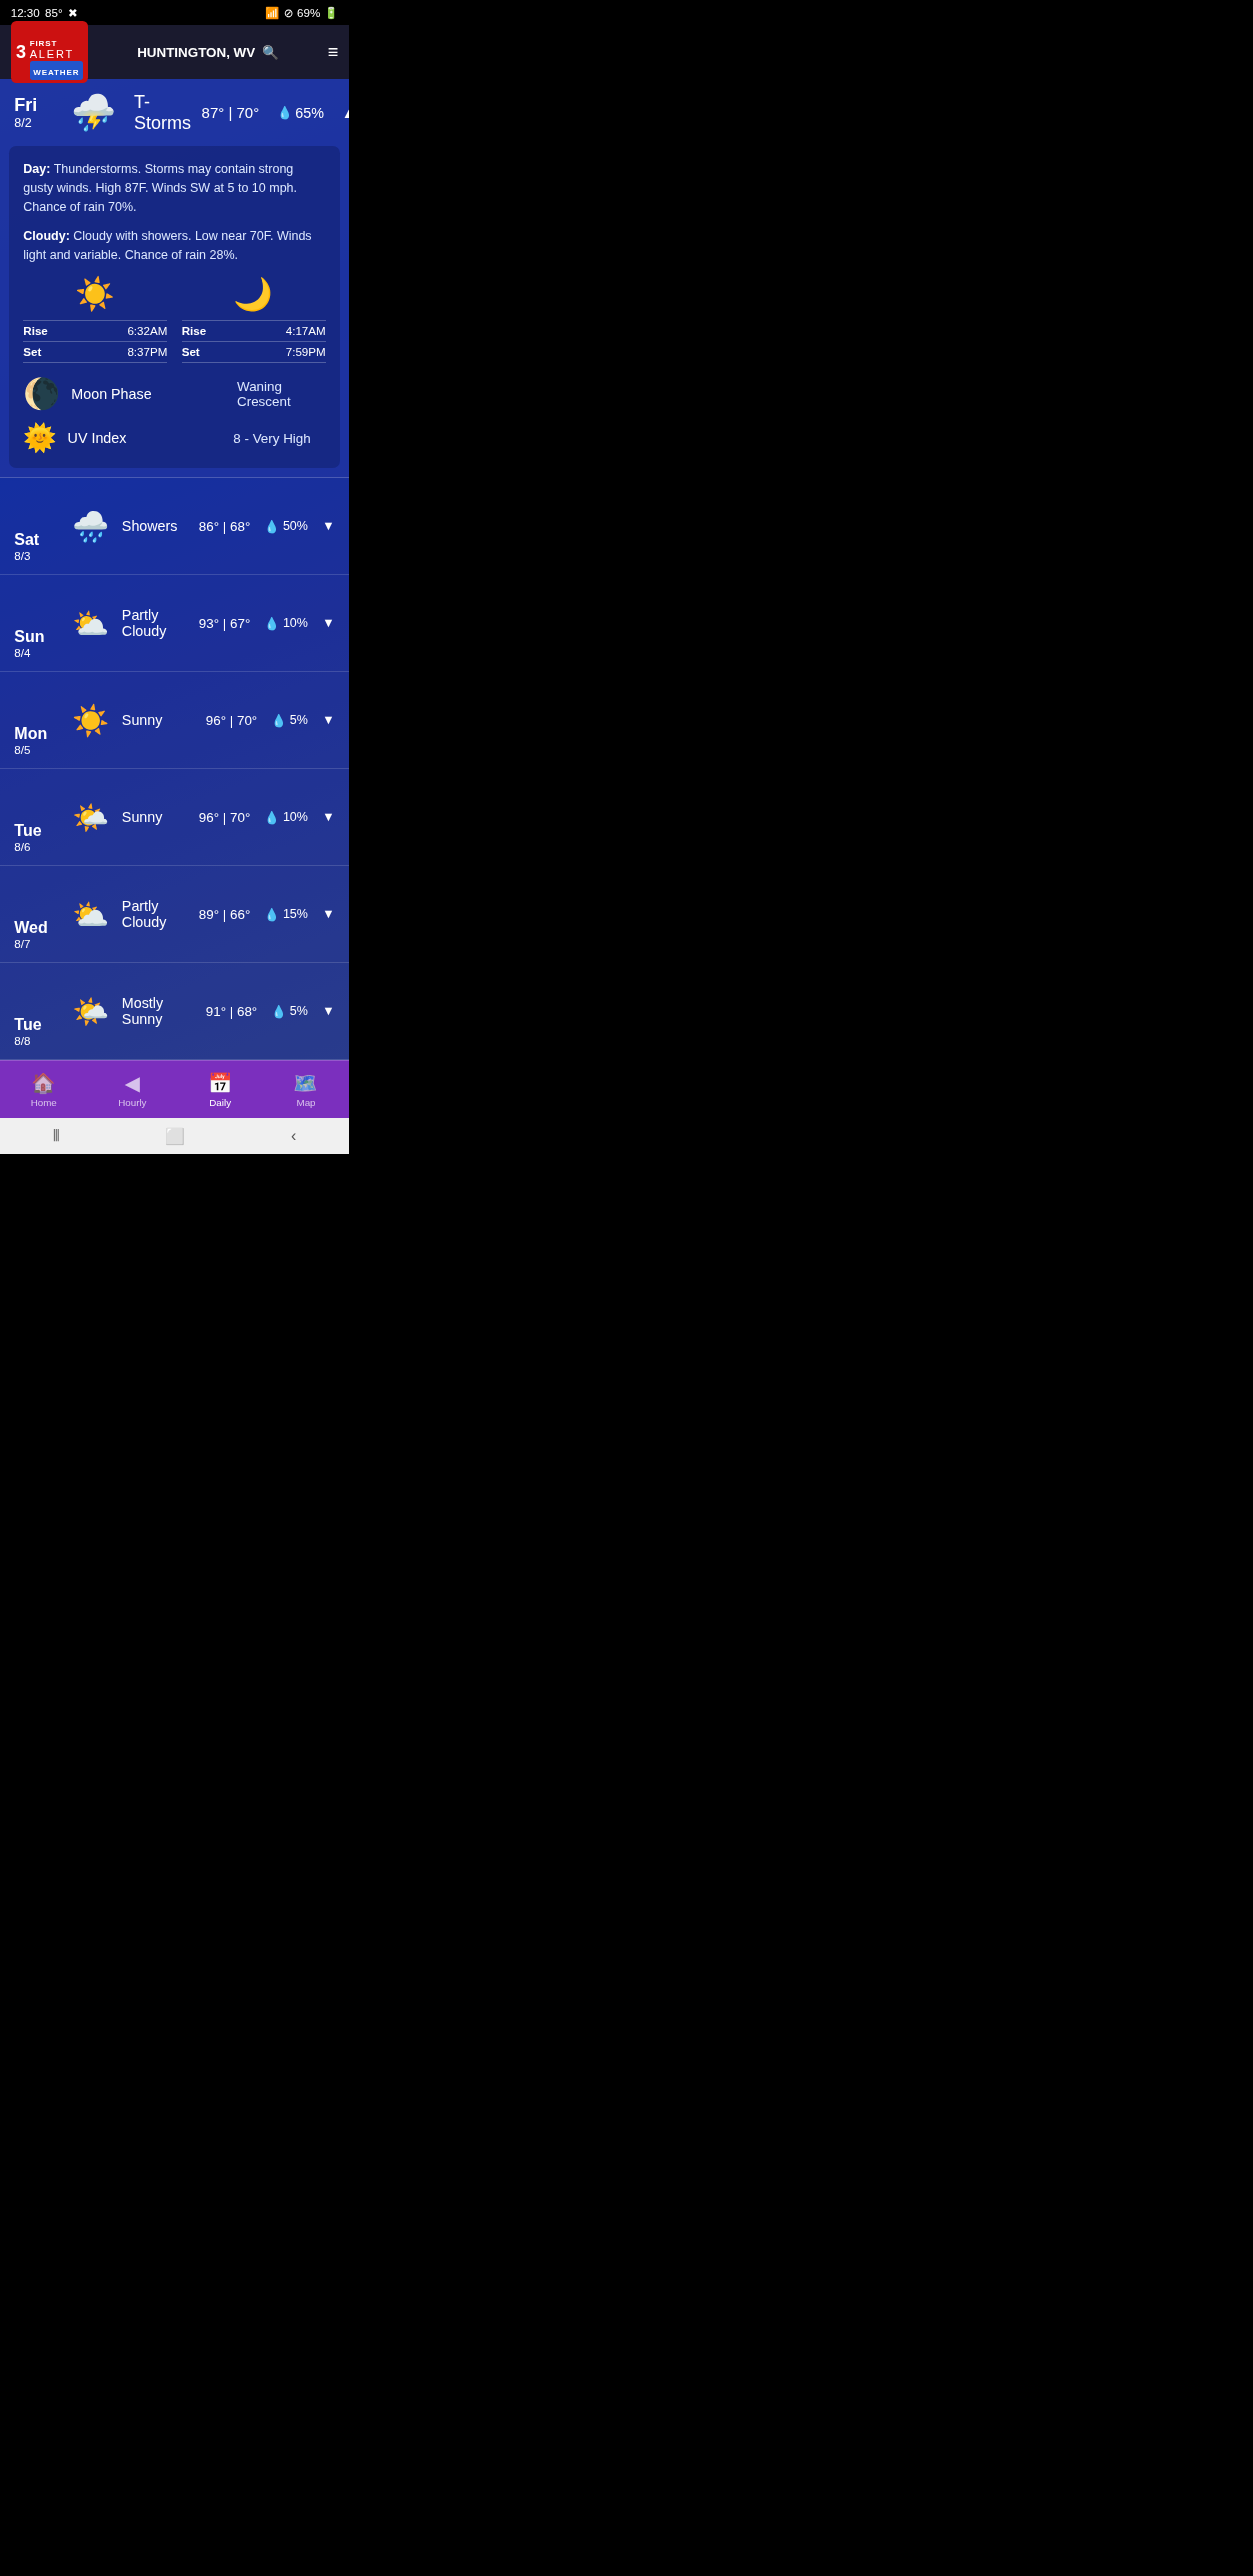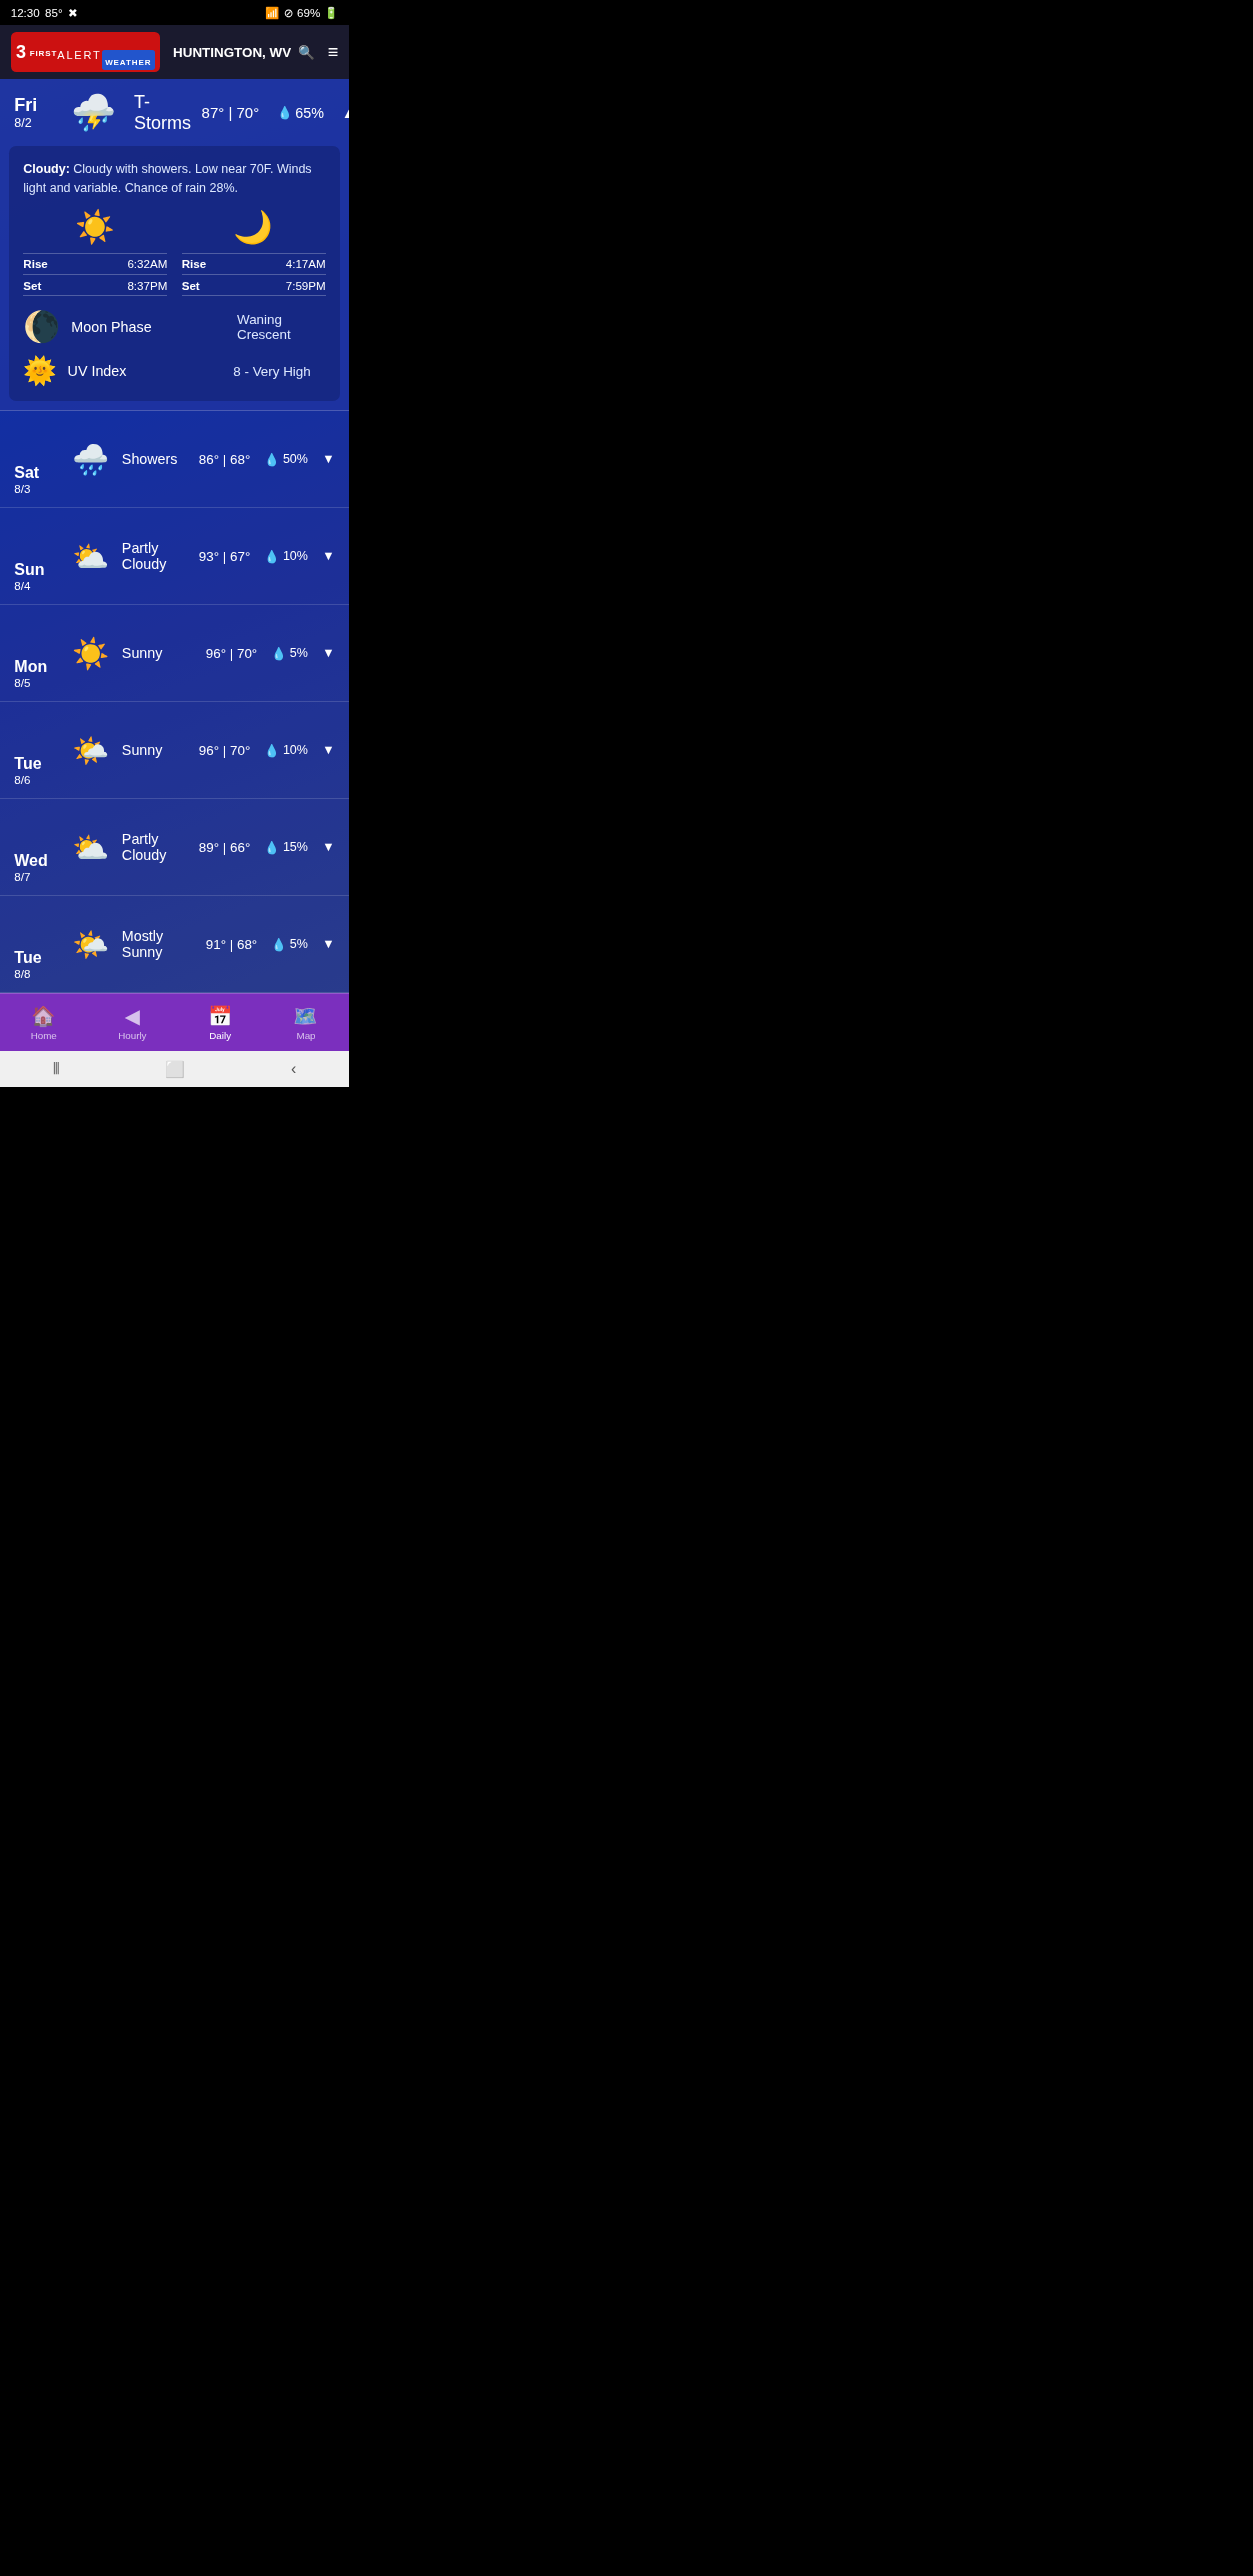--- a/index.html
+++ b/index.html
@@ -41,21 +41,21 @@
       align-items: center;
       gap: 3.6px;
     }
     .logo-number {
       color: #fff;
       font-size: 18px;
       font-weight: 900;
     }
     .logo-text-box {
       display: flex;
-      flex-direction: row;
+      flex-direction: column;
       margin-top: 15px;
     }
     .logo-first { color: #fff; font-size: 8px; font-weight: 700; letter-spacing: 0.9px; }
     .logo-alert { color: #fff; font-size: 11px; font-weight: 400; letter-spacing: 1.8px; }
     .logo-weather-box {
       background: #2255cc;
       padding: 1.8px 3.6px;
       border-radius: 2.7px;
       margin-top: 0.9px;
     }
@@ -245,20 +245,23 @@
       </span>
       <span class="precip">
         <span class="precip-drop">💧</span>
         <span>65%</span>
       </span>
       <span class="chevron">▲</span>
     </div>
 
     <div class="expanded-panel">
       <p class="forecast-text">
+        <b>Day:</b> <span>Thunderstorms. Storms may contain strong gusty winds. High 87F. Winds SW at 5 to 10 mph. Chance of rain 70%.</span>
+      </p>
+      <p class="forecast-text">
         <b>Cloudy:</b> <span>Cloudy with showers. Low near 70F. Winds light and variable. Chance of rain 28%.</span>
       </p>
 
       <div class="rise-set-section">
         <div class="sun-col">
           <span class="col-icon">☀️</span>
           <div style="width:100%;">
             <hr class="sep">
             <div class="time-row">
               <span class="time-key">Rise</span>

